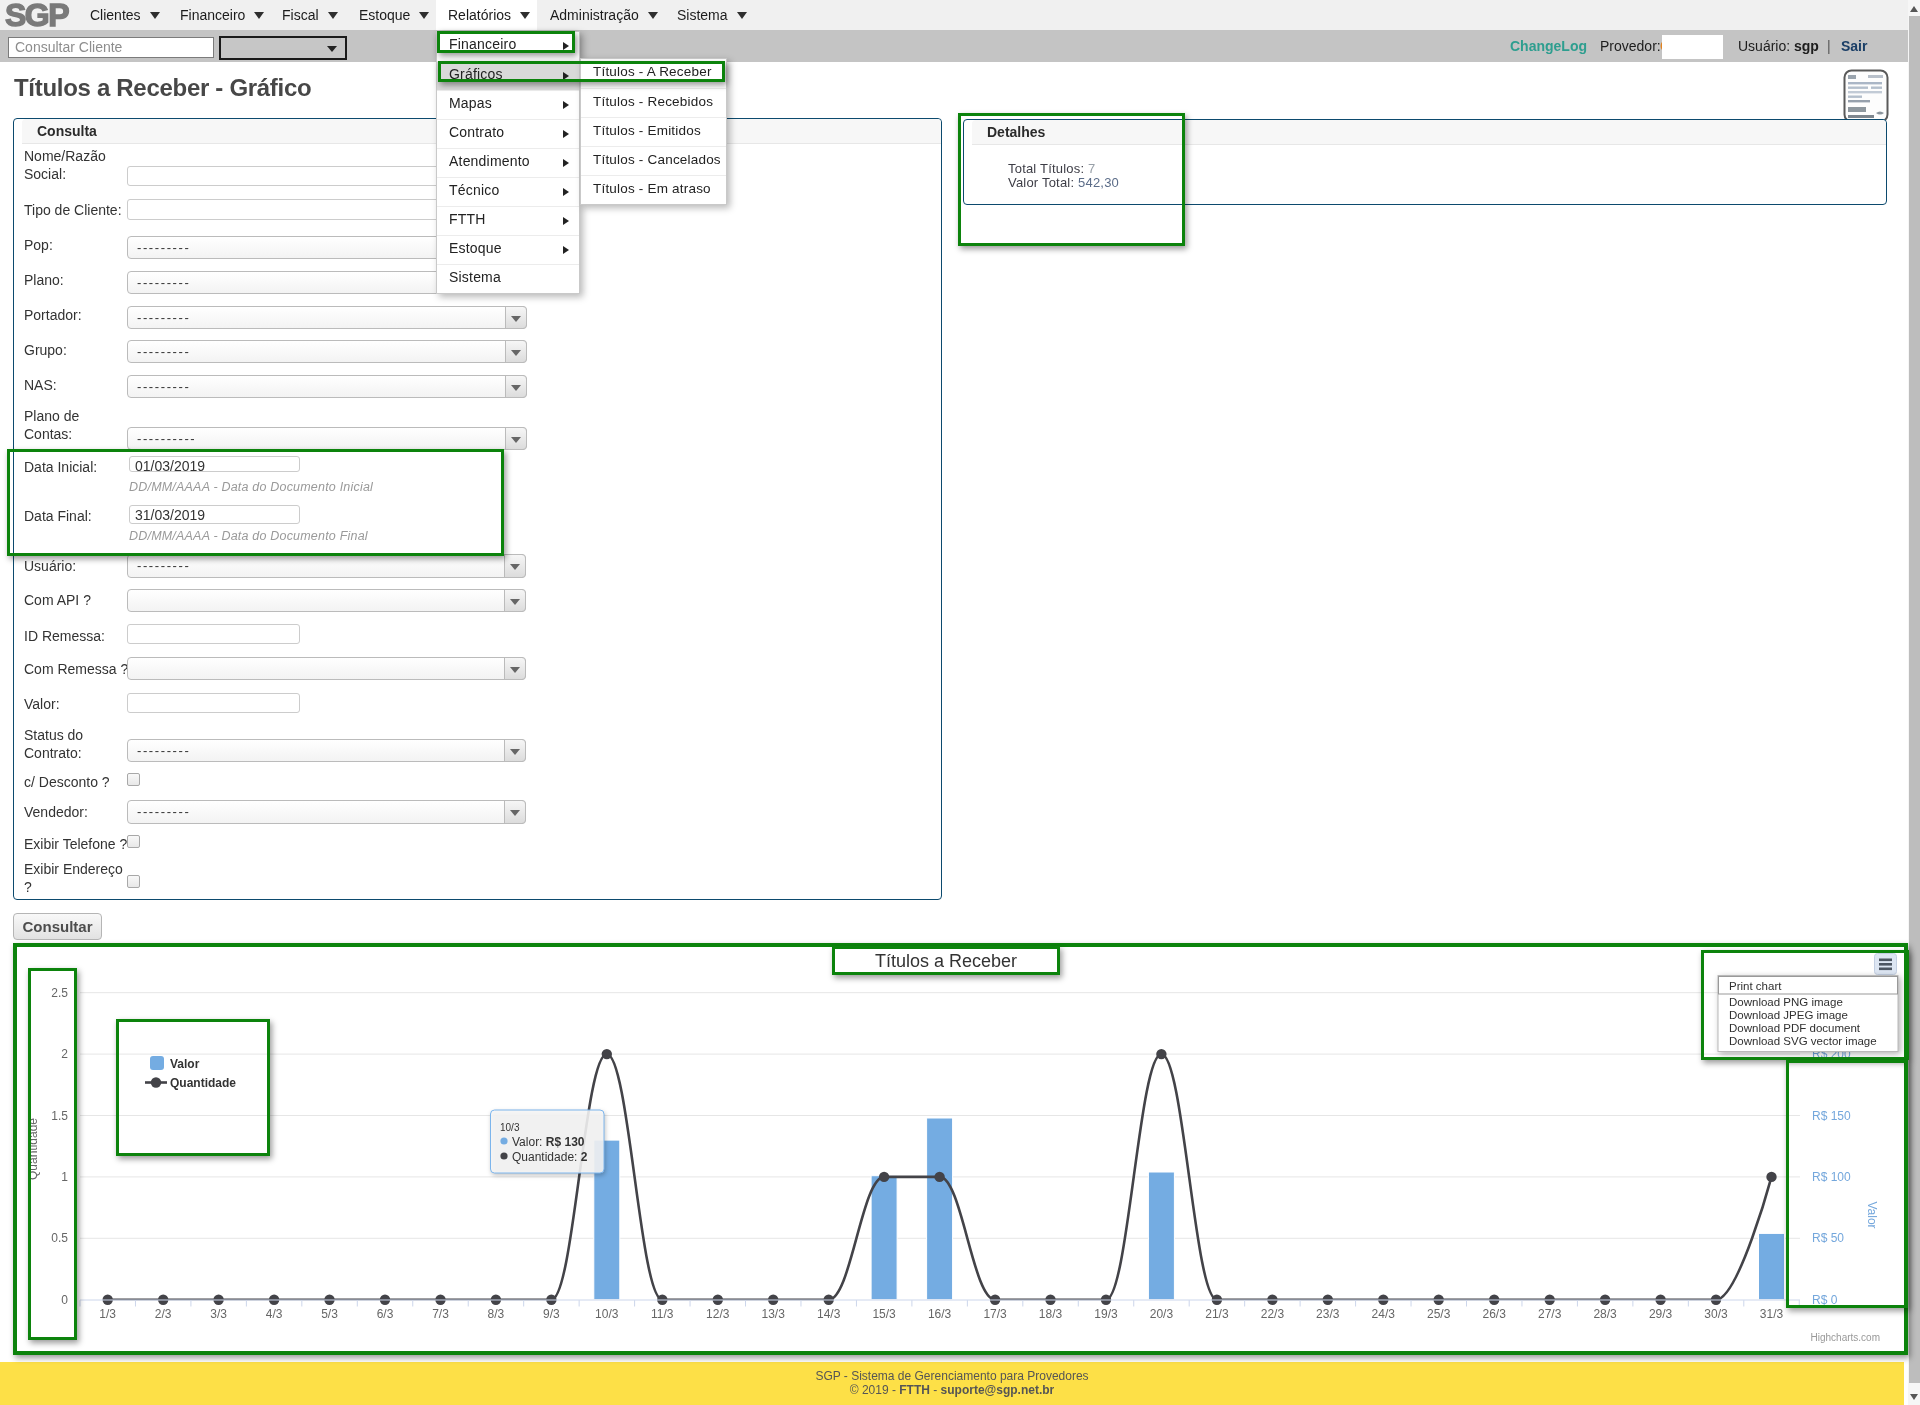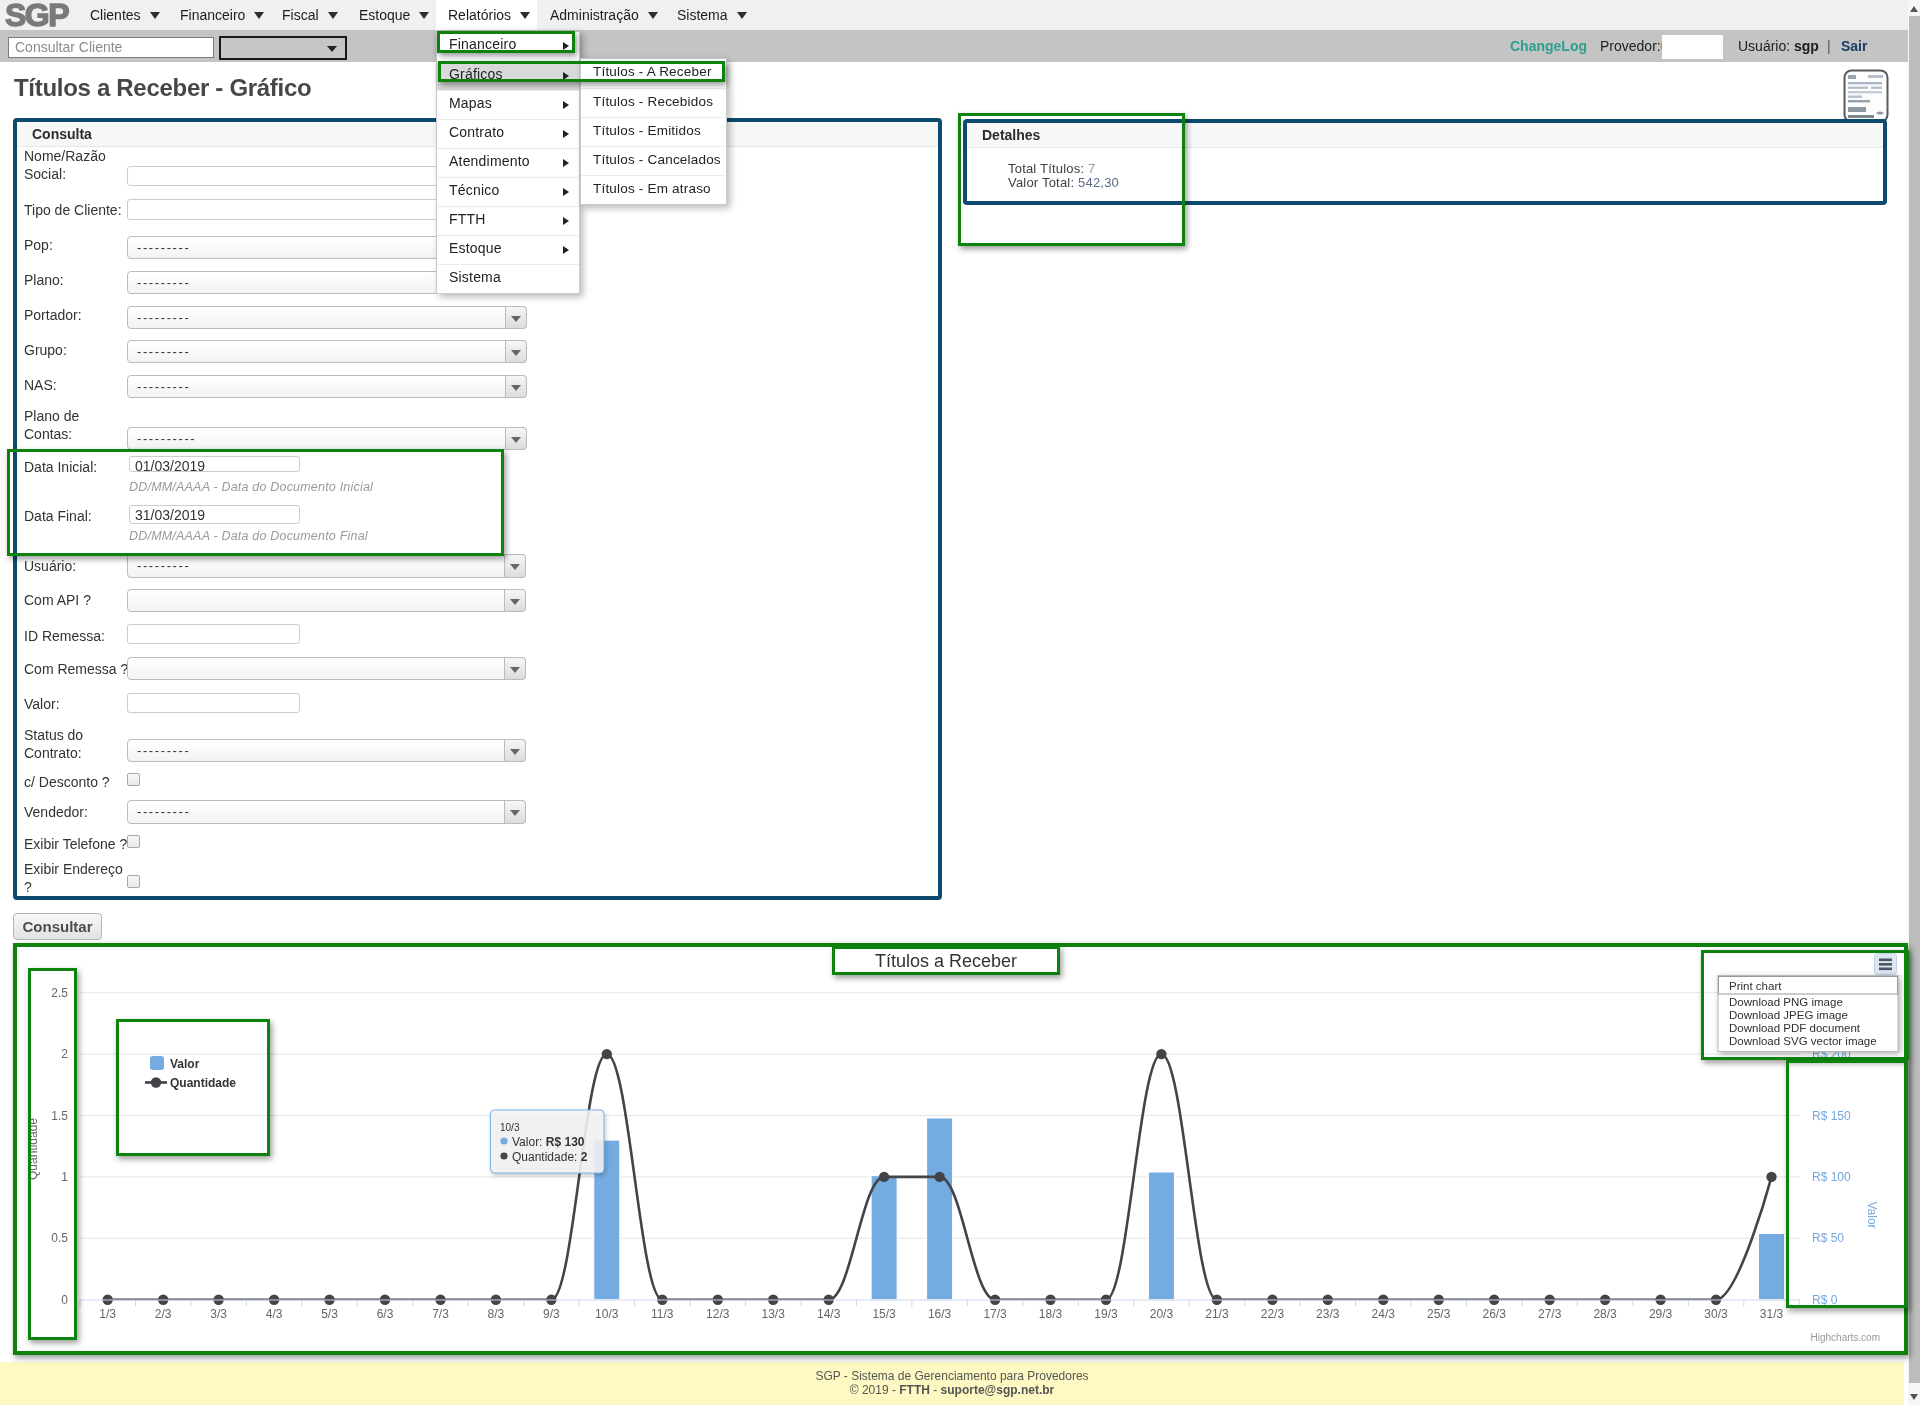--- a/index.html
+++ b/index.html
@@ -7,41 +7,41 @@
 #navbar{position:absolute;left:0;top:0;width:1920px;height:30px;background:#f0f0f0;}
 .nitem{position:absolute;top:0;height:30px;line-height:30px;font-size:14px;color:#1c1c1c;white-space:nowrap;}
 .caret{display:inline-block;margin-left:9px;margin-bottom:1px;border-left:5.5px solid transparent;border-right:5.5px solid transparent;border-top:7px solid #2e2e2e;vertical-align:middle;}
 #relbg{position:absolute;left:436px;top:0;width:101px;height:31px;background:#fff;}
 #graybar{position:absolute;left:0;top:30px;width:1920px;height:32px;background:#c4c4c4;}
 #searchinp{position:absolute;left:8px;top:7px;width:206px;height:21px;background:#fff;border:1px solid #7b7b7b;color:#8d8d8d;font-size:14px;line-height:19px;padding-left:6px;}
 #topsel{position:absolute;left:219px;top:6px;width:128px;height:24px;background:#c6c6c6;border:2px solid #1a1a1a;}
 #topsel i{position:absolute;right:8px;top:8px;border-left:5px solid transparent;border-right:5px solid transparent;border-top:6px solid #222;}
 .gb{position:absolute;top:0;height:19px;line-height:32px;font-size:14px;color:#1d1d1d;white-space:nowrap;}
 #pagetitle{position:absolute;left:14px;top:74px;font-size:24px;font-weight:bold;color:#474747;letter-spacing:-0.3px;}
-.box{position:absolute;background:#fff;border:4px solid #0c4a6e;border-radius:4px;}
+.box{position:absolute;background:#fff;border:1px solid #0c4a6e;border-radius:4px;padding-left:8px;}
 .boxhdr{height:25px;background:#f7f7f7;border-bottom:1px solid #e7e7e7;border-radius:4px 4px 0 0;font-size:14px;font-weight:bold;color:#2b2b2b;line-height:25px;padding-left:15px;}
 .lbl{position:absolute;font-size:14px;color:#333;line-height:17.5px;}
 .inp{position:absolute;background:#fff;border:1px solid #ccc;border-radius:3px;font-size:14px;color:#333;line-height:18px;padding-left:5px;}
 .sel{position:absolute;background:linear-gradient(#ffffff,#f3f3f3);border:1px solid #bbb;border-radius:4px;}
 .dash{position:absolute;left:9px;top:3px;font-size:13px;color:#333;letter-spacing:1.6px;}
 .selbtn{position:absolute;right:-1px;top:-1px;width:22px;background:linear-gradient(#f6f6f6,#dcdcdc);border:1px solid #bbb;border-radius:0 4px 4px 0;}
 .selbtn i{position:absolute;left:5px;top:9px;border-left:5px solid transparent;border-right:5px solid transparent;border-top:6px solid #666;}
 .cb{position:absolute;width:13px;height:13px;background:linear-gradient(#f8f8f8,#e8e8e8);border:1px solid #a8a8a8;border-radius:2px;}
 .hint{position:absolute;font-size:12.5px;color:#9a9a9a;letter-spacing:0.2px;font-style:italic;}
 #btn{position:absolute;left:13px;top:913px;width:89px;height:27px;background:linear-gradient(#f8f8f8,#e2e2e2);border:1px solid #b5b5b5;border-radius:4px;font-size:15px;font-weight:bold;color:#4d4d4d;text-align:center;line-height:25px;}
 #mainmenu{position:absolute;left:436px;top:31px;width:144px;background:#fff;border:1px solid #c9c9c9;box-shadow:3px 3px 7px rgba(0,0,0,0.28);}
 .mitem{position:relative;height:29px;line-height:25px;font-size:14px;color:#222;padding-left:12px;border-top:1px solid #ececec;letter-spacing:0.2px;}
 .mitem:first-child{border-top:none;}
 .hov{background:#d9d9d9;}
 .rarr{position:absolute;right:10px;top:10px;border-top:4.5px solid transparent;border-bottom:4.5px solid transparent;border-left:6px solid #222;}
 #submenu{position:absolute;left:580px;top:58px;width:147px;white-space:nowrap;background:#fff;border:1px solid #c9c9c9;box-shadow:3px 3px 7px rgba(0,0,0,0.28);}
 .sitem{height:29px;line-height:25px;font-size:13.5px;white-space:nowrap;overflow:visible;color:#222;padding-left:12px;border-top:1px solid #ececec;letter-spacing:0.2px;}
 .sitem:first-child{border-top:none;border-radius:7px;}
 .green{position:absolute;border:3px solid #0c830c;box-shadow:2px 3px 6px rgba(0,0,0,0.4);z-index:60;}
-#footer{position:absolute;left:0;top:1362px;width:1904px;height:43px;background:#fef9c3;text-align:center;font-size:12px;color:#555;}
+#footer{position:absolute;left:0;top:1362px;width:1904px;height:43px;background:#fde047;text-align:center;font-size:12px;color:#555;}
 #scroll{position:absolute;right:0;top:0;width:12px;height:1405px;background:#f6f6f6;}
 #thumb{position:absolute;left:0.5px;top:16px;width:11px;height:1367px;background:#bdbdbd;}
 .sarr{position:absolute;left:2px;width:0;height:0;}
 </style></head>
 <body>
 <div id="page">
 <div id="navbar"></div>
 <div id="relbg"></div>
 <svg width="80" height="30" style="position:absolute;left:5px;top:0" xmlns="http://www.w3.org/2000/svg">
 <text x="0" y="26" style="font-family:'Liberation Sans',sans-serif;font-size:32px;font-weight:bold;fill:#7a7a7a;letter-spacing:-1.5px" stroke="#7a7a7a" stroke-width="1.4">SGP</text>

